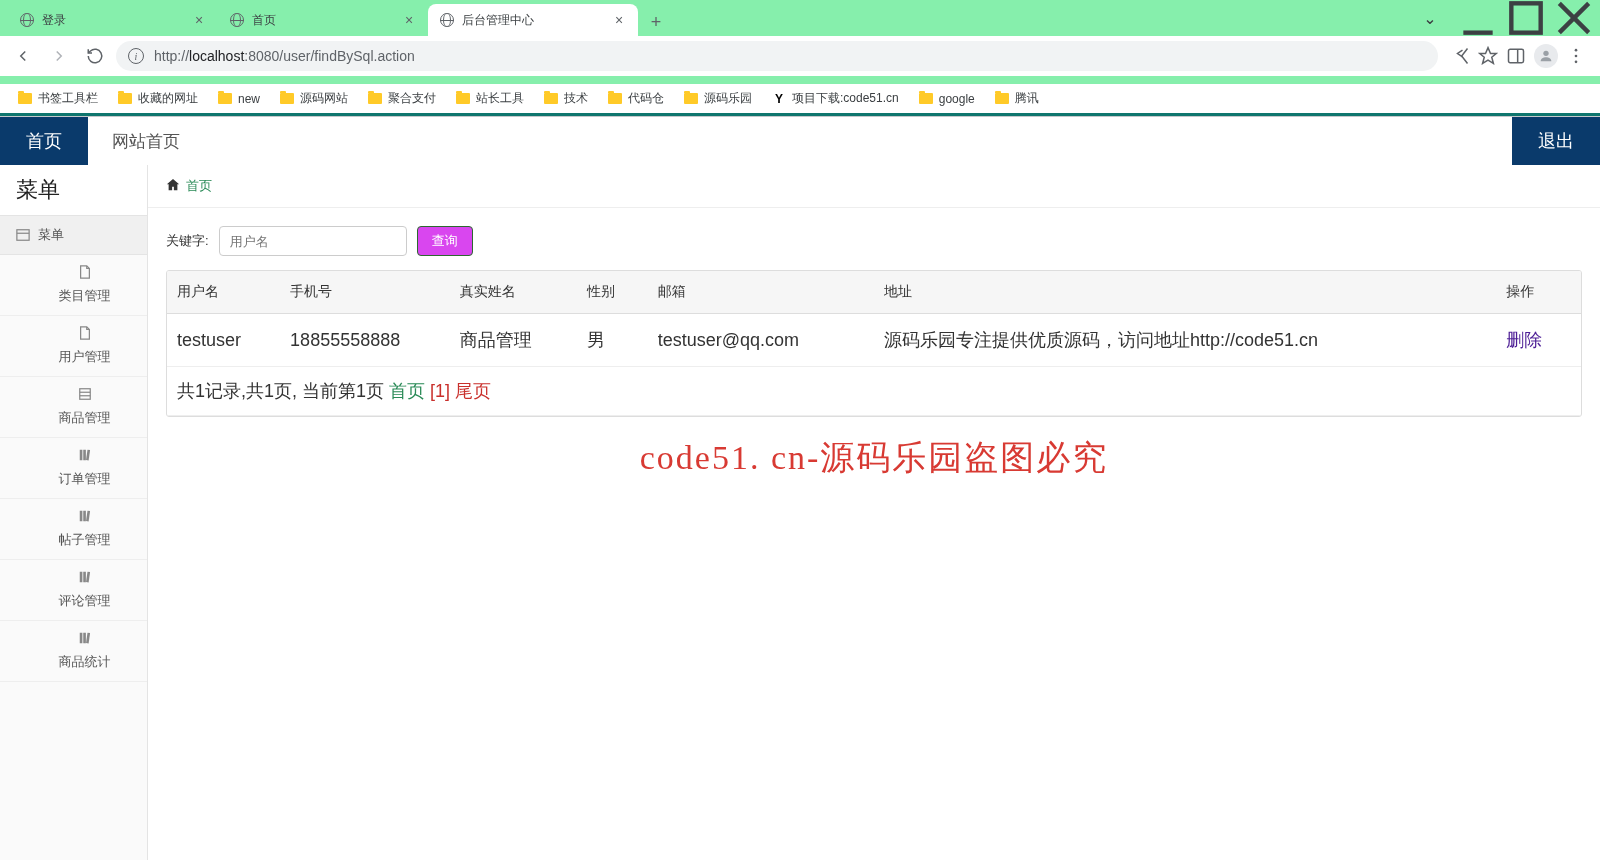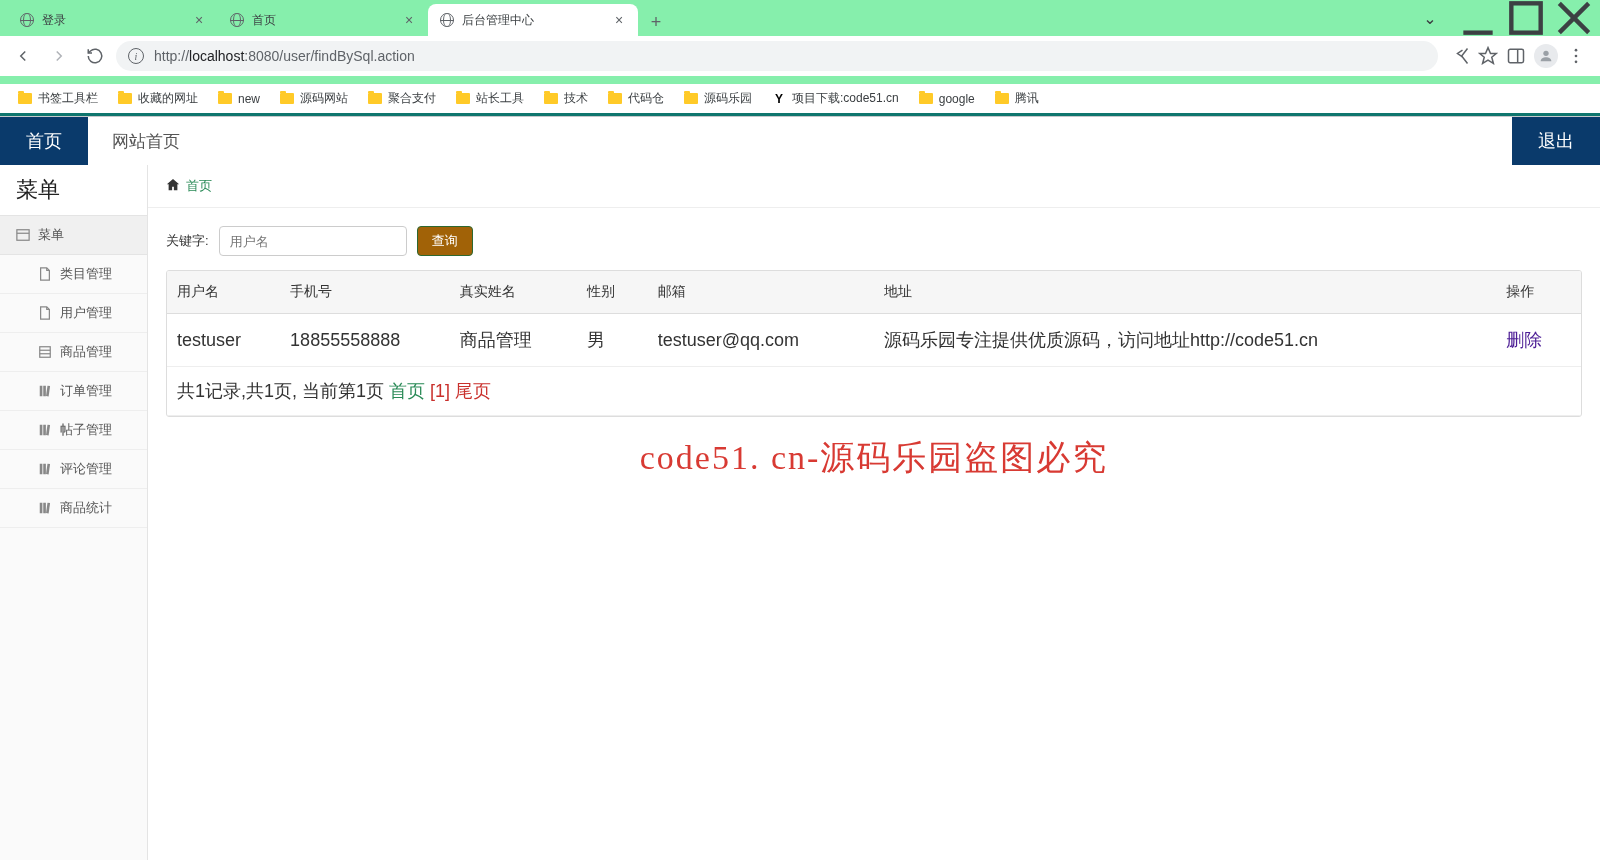--- a/index.html
+++ b/index.html
@@ -43,33 +43,33 @@
 .app { display: flex; flex-direction: column; height: calc(100vh - 108px); }
 .app-header { display: flex; align-items: stretch; background: #fff; height: 48px; }
 .home-tab { background: #0a3a6b; color: #fff; display: flex; align-items: center; padding: 0 26px; font-size: 18px; }
 .site-home { display: flex; align-items: center; padding: 0 24px; color: #555; font-size: 17px; }
 .logout { margin-left: auto; background: #0a3a6b; color: #fff; display: flex; align-items: center; padding: 0 26px; font-size: 18px; cursor: pointer; }
 
 .app-body { display: flex; flex: 1; overflow: hidden; }
 .sidebar { width: 148px; background: #fafafa; border-right: 1px solid #e4e4e4; }
 .sb-title { font-size: 22px; padding: 10px 16px; color: #222; background: #fff; }
 .sb-group { display: flex; align-items: center; gap: 8px; padding: 10px 16px; background: #f0f0f0; border-top: 1px solid #e4e4e4; border-bottom: 1px solid #e4e4e4; color: #555; cursor: pointer; }
-.sb-item { display: flex; align-items: center; gap: 8px; padding: 10px 16px 10px 38px; color: #555; border-bottom: 1px solid #eee; cursor: pointer; }
+.sb-item { display: flex; align-items: center; gap: 8px; padding: 10px 16px 10px 38px; color: #555; border-bottom: 1px solid #eee; cursor: pointer; flex-direction: column; }
 .sb-ic { width: 14px; height: 14px; display: inline-flex; align-items: center; justify-content: center; color: #888; }
 .sb-ic svg { width: 14px; height: 14px; }
 
 .main { flex: 1; padding: 0; overflow: auto; position: relative; }
 .breadcrumb { display: flex; align-items: center; gap: 6px; padding: 12px 18px; border-bottom: 1px solid #eee; color: #555; }
 .breadcrumb .home-ic { color: #333; }
 .breadcrumb a { color: #2a8a57; text-decoration: none; }
 
 .search-row { display: flex; align-items: center; gap: 10px; padding: 18px 18px 14px; }
 .search-row label { color: #333; }
 .search-row input { height: 30px; width: 188px; border: 1px solid #ccc; border-radius: 4px; padding: 0 10px; font-size: 13px; }
-.btn-query { height: 30px; padding: 0 14px; background: #a16207; color: #fff; border: 1px solid #2d6830; border-radius: 4px; cursor: pointer; font-size: 13px; }
+.btn-query { height: 30px; padding: 0 14px; background: #d946ef; color: #fff; border: 1px solid #2d6830; border-radius: 4px; cursor: pointer; font-size: 13px; }
 
 .tbl-wrap { margin: 0 18px; border: 1px solid #ddd; border-radius: 3px; overflow: hidden; }
 table { width: 100%; border-collapse: collapse; }
 thead th { background: #f6f6f6; text-align: left; font-weight: normal; color: #333; padding: 12px 10px; border-bottom: 1px solid #ddd; font-size: 14px; }
 tbody td { padding: 14px 10px; border-bottom: 1px solid #eee; color: #333; font-size: 18px; }
 tbody td a.del { color: #4c1d95; text-decoration: none; }
 .pager-row td { padding: 12px 10px; color: #333; margin-top: 37px; }
 .pager-row a { color: #2a8a57; text-decoration: none; }
 .pager-row .cur { color: #c9302c; }
 .pager-row .tail { color: #c9302c; }

